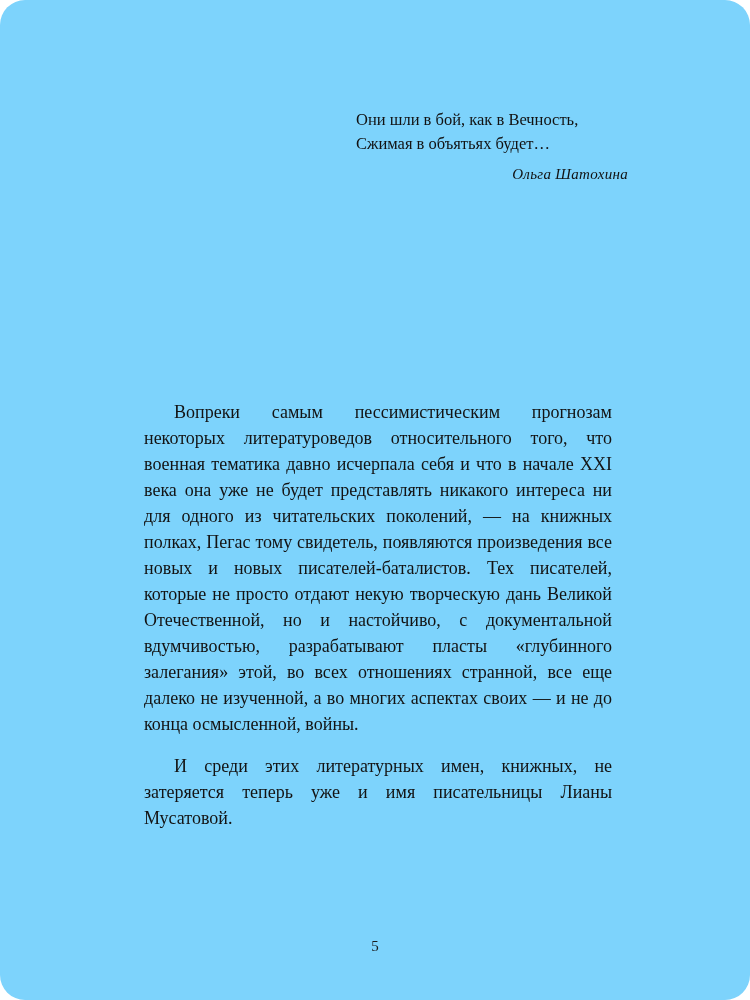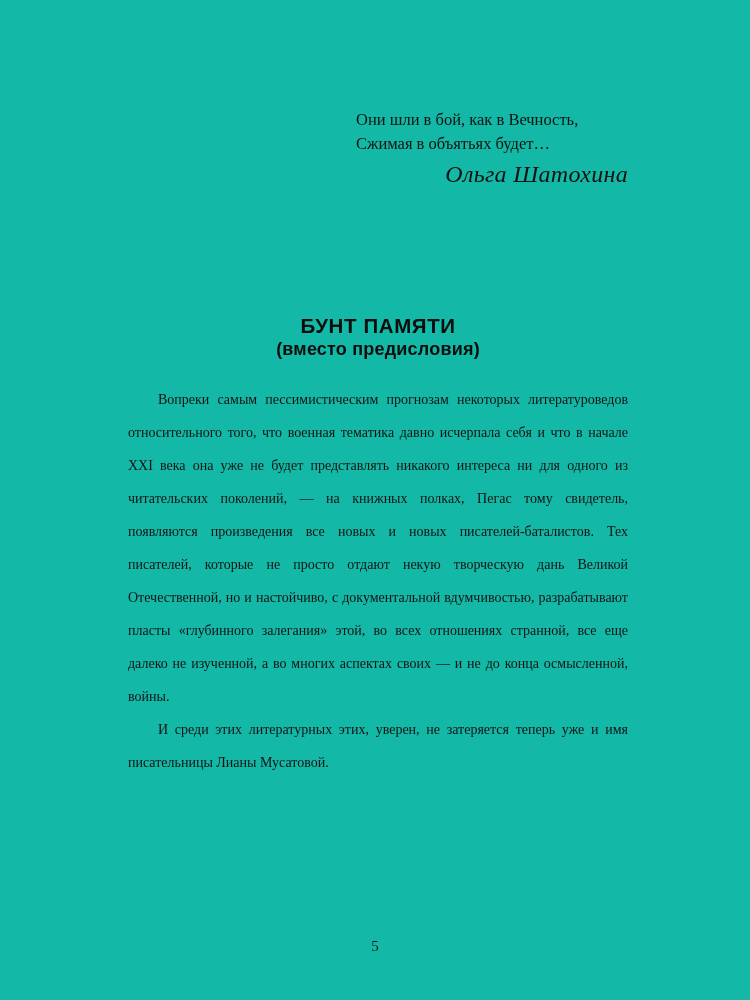--- a/index.html
+++ b/index.html
@@ -4,24 +4,25 @@
 <style>
   html, body {
     margin: 0;
     padding: 0;
     background: #ffffff;
   }
   .page {
     position: relative;
     width: 750px;
     height: 1000px;
-    background: #14b8a6;
+    background: #7dd3fc;
     overflow: hidden;
     font-family: "Liberation Serif", "DejaVu Serif", serif;
     color: #111111;
+    border-radius: 25px;
     -webkit-font-smoothing: antialiased;
   }
 
   
   .epigraph {
     position: absolute;
     left: 356px;
     top: 108px;
     width: 272px;
     font-size: 16.5px;
@@ -29,21 +30,21 @@
     color: #121212;
   }
   .epigraph .verse-line {
     white-space: pre;
     text-align: left;
   }
   .epigraph .attribution {
     margin-top: 8px;
     text-align: right;
     font-style: italic;
-    font-size: 24px;
+    font-size: 15px;
     letter-spacing: 0.3px;
   }
 
   
   .heading-block {
     position: absolute;
     left: 128px;
     top: 314px;
     width: 500px;
     text-align: center;
@@ -63,26 +64,26 @@
   }
 
   
   .body-text {
     position: absolute;
     left: 128px;
     top: 383px;
     width: 500px;
   }
   .body-text p {
-    margin: 0;
+    margin: 16px;
     text-indent: 30px;
     text-align: justify;
     text-justify: inter-word;
-    font-size: 14px;
-    line-height: 33px;
+    font-size: 18px;
+    line-height: 26px;
     color: #131313;
     hyphens: manual;
   }
   .body-text p.last-para {
     
   }
 
   
   .folio {
     position: absolute;
@@ -98,25 +99,21 @@
 <body>
 
 <div class="page">
 
   <div class="epigraph">
     <div class="verse-line">Они шли в бой, как в Вечность,</div>
     <div class="verse-line">Сжимая в объятьях будет…</div>
     <div class="attribution">Ольга Шатохина</div>
   </div>
 
-  <div class="heading-block">
-    <div class="heading-title">БУНТ ПАМЯТИ</div>
-    <div class="heading-subtitle">(вместо предисловия)</div>
-  </div>
 
   <div class="body-text">
     <p>Вопреки самым пессимистическим прогнозам некоторых литературоведов относительного того, что военная тематика давно исчерпала себя и что в начале XXI века она уже не будет представлять никакого интереса ни для одного из читательских поколений, — на книжных полках, Пегас тому свидетель, появляются произведения все новых и новых писателей-баталистов. Тех писателей, которые не просто отдают некую творческую дань Великой Отечественной, но и настойчиво, с документальной вдумчивостью, разрабатывают пласты «глубинного залегания» этой, во всех отношениях странной, все еще далеко не изученной, а во многих аспектах своих — и не до конца осмысленной, войны.</p>
-    <p>И среди этих литературных этих, уверен, не затеряется теперь уже и имя писательницы Лианы Мусатовой.</p>
+    <p>И среди этих литературных имен, книжных, не затеряется теперь уже и имя писательницы Лианы Мусатовой.</p>
   </div>
 
   <div class="folio">5</div>
 
 </div>
 
 </body></html>

